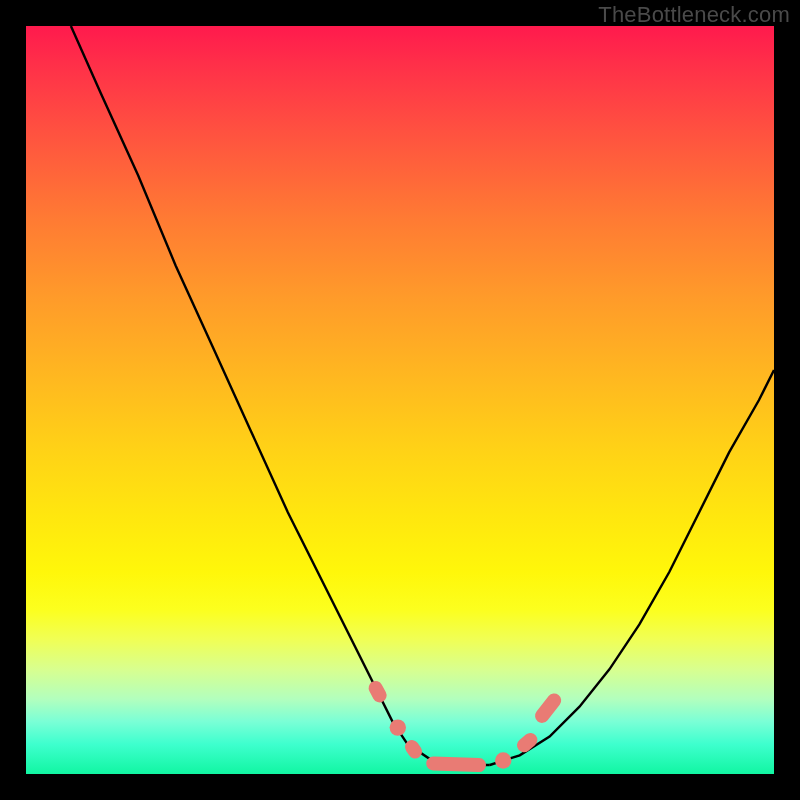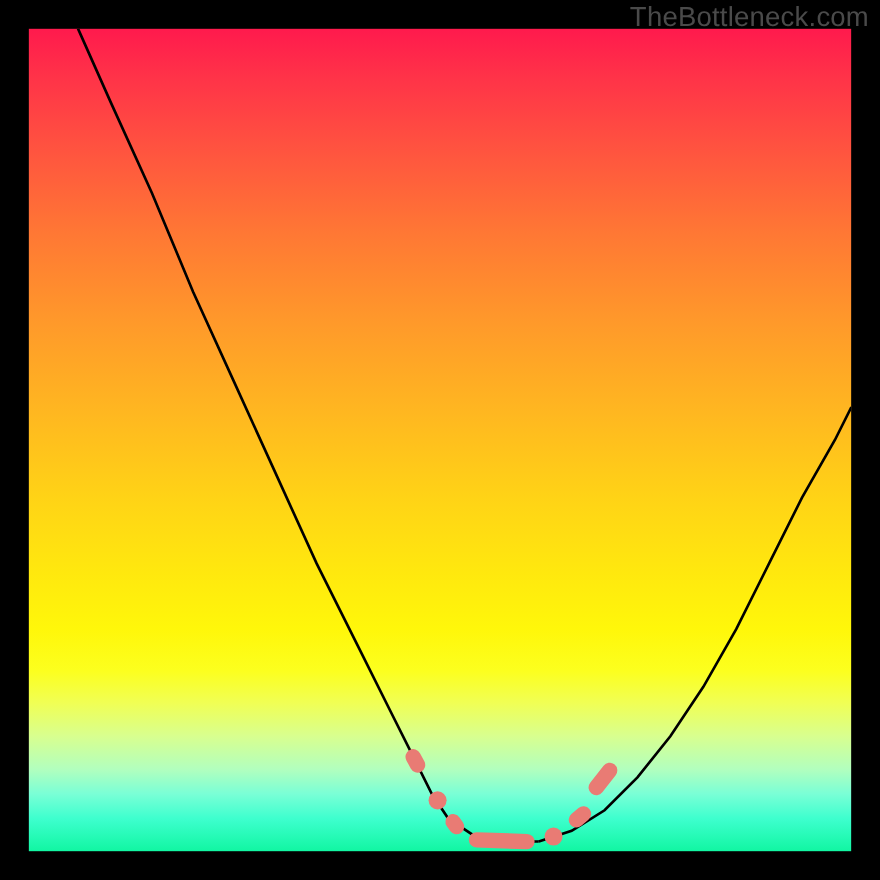--- a/index.html
+++ b/index.html
@@ -44,21 +44,21 @@
       #b2ffbe 90%,
       #7affd6 93%,
       #3effce 96%,
       #11f6a2 100%
     );
   }
   .watermark {
     position: absolute;
     top: 2px;
     right: 10px;
-    font-size: 25px;
+    font-size: 22px;
     font-weight: 500;
     color: #4a4a4a;
     letter-spacing: 0.2px;
     user-select: none;
   }
   svg.curves {
     position: absolute;
     top: 0; left: 0;
     width: 100%; height: 100%;
   }

